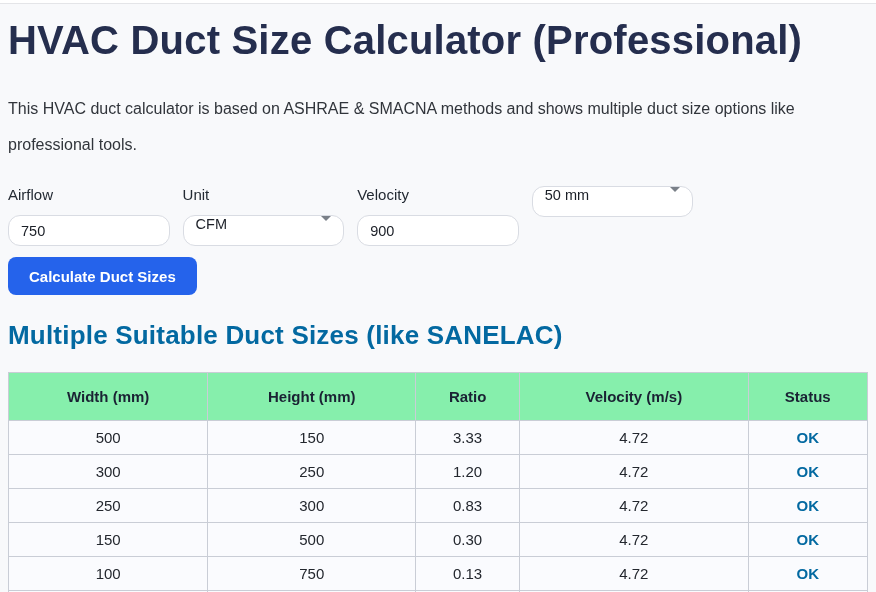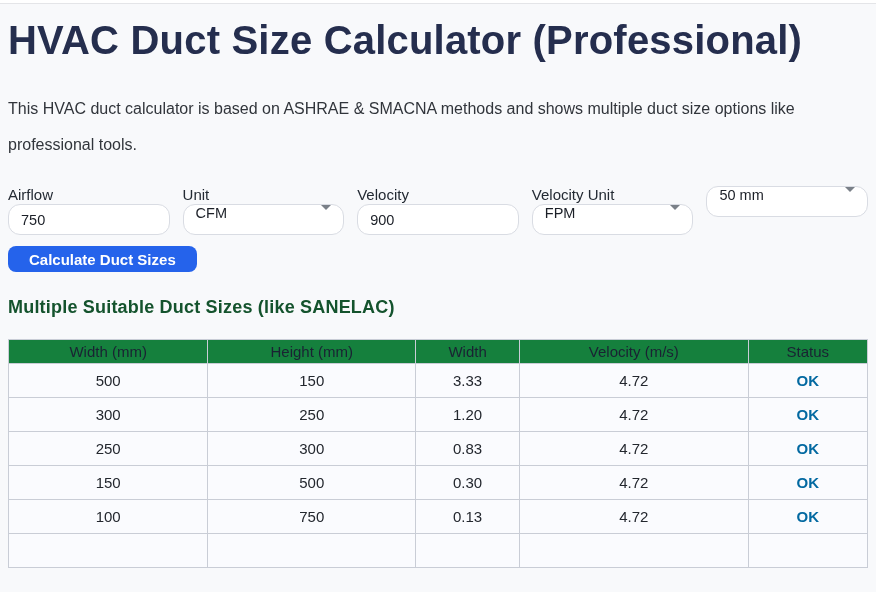--- a/index.html
+++ b/index.html
@@ -34,21 +34,21 @@
   .form-row {
     margin-top: 23px;
     display: grid;
     grid-template-columns: repeat(5, 1fr);
     column-gap: 13px;
   }
   .field label {
     display: block;
     font-size: 15px;
     color: #232a33;
-    margin-bottom: 1px;
+    margin-bottom: 12px;
   }
   .control {
     width: 100%;
     height: 31px;
     background: #ffffff;
     border: 1px solid #d9dce3;
     border-radius: 12px;
     font-size: 14.5px;
     color: #1b1f27;
     padding: 0 12px;
@@ -70,52 +70,52 @@
     flex: 0 0 auto;
   }
 
   .button-row { margin-top: 11px; }
   .calc-button {
     display: inline-block;
     background: #2563eb;
     color: #ffffff;
     border: none;
     border-radius: 8px;
-    height: 26px;
+    height: 38px;
     padding: 0 21px;
     font-size: 15px;
     font-weight: 700;
     font-family: "Liberation Sans", sans-serif;
     cursor: pointer;
   }
 
   h2.section-title {
     margin-top: 25px;
-    font-size: 18px;
-    font-weight: 700;
-    color: #14532d;
+    font-size: 26px;
+    font-weight: 700;
+    color: #0369a1;
     letter-spacing: 0.2px;
   }
 
   .table-wrap { margin-top: 21px; }
   table.duct-table {
     width: 100%;
     border-collapse: collapse;
     background: #fafbfe;
   }
   table.duct-table th, table.duct-table td {
     border: 1px solid #c9cdd6;
     text-align: center;
     font-size: 15px;
   }
   table.duct-table th {
-    background: #15803d;
+    background: #86efac;
     color: #1a2233;
-    font-weight: 400;
-    height: 24px;
+    font-weight: 700;
+    height: 48px;
   }
   table.duct-table td {
     height: 34px;
     color: #23272e;
     background: #fafbfe;
     margin-top: 41px;
   }
   table.duct-table td.status {
     color: #0369a1;
     font-weight: 700;
@@ -150,27 +150,20 @@
         <span>CFM</span>
         <span class="chevron"></span>
       </div>
     </div>
 
     <div class="field">
       <label>Velocity</label>
       <input class="control" type="text" value="900" style="">
     </div>
 
-    <div class="field">
-      <label>Velocity Unit</label>
-      <div class="control select-control">
-        <span>FPM</span>
-        <span class="chevron"></span>
-      </div>
-    </div>
 
     <div class="field">
       <div class="control select-control">
         <span>50 mm</span>
         <span class="chevron"></span>
       </div>
     </div>
 
   </div>
 
@@ -179,21 +172,21 @@
   </div>
 
   <h2 class="section-title">Multiple Suitable Duct Sizes (like SANELAC)</h2>
 
   <div class="table-wrap">
     <table class="duct-table">
       <thead>
         <tr>
             <th>Width (mm)</th>
             <th>Height (mm)</th>
-            <th>Width</th>
+            <th>Ratio</th>
             <th>Velocity (m/s)</th>
             <th>Status</th>
           </tr>
       </thead>
       <tbody>
           <tr>
             <td>500</td>
             <td>150</td>
             <td>3.33</td>
             <td>4.72</td>

